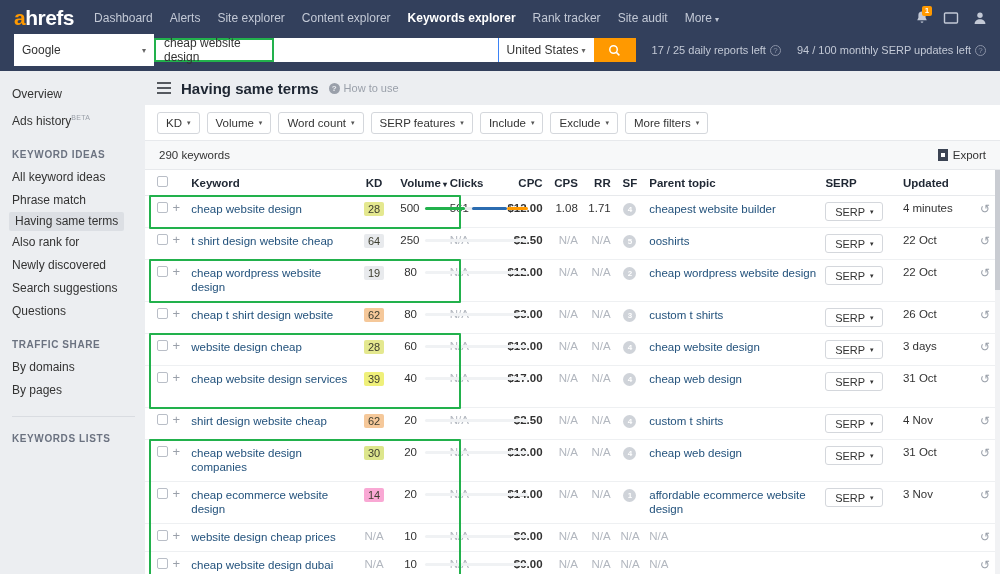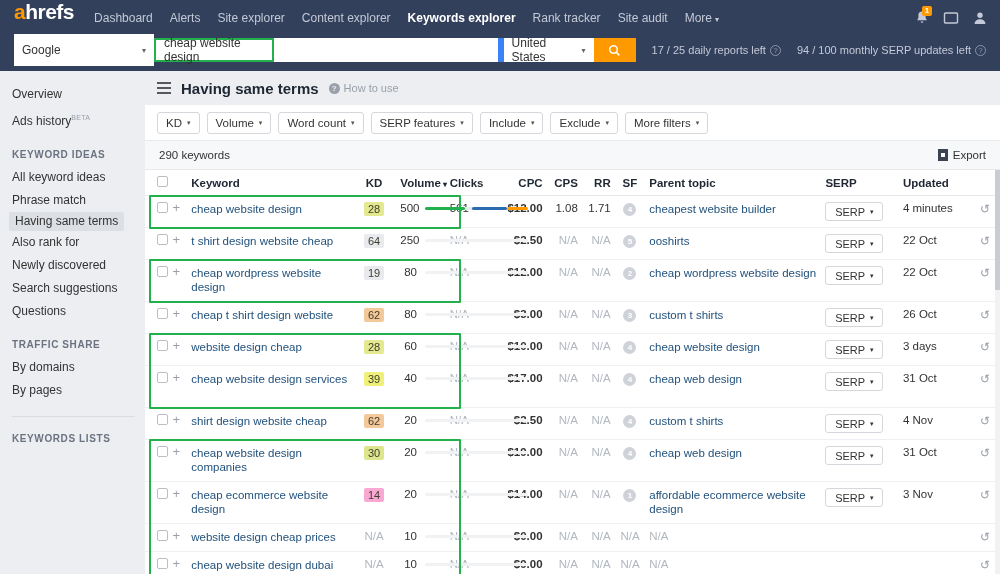--- a/index.html
+++ b/index.html
@@ -8,21 +8,21 @@
     font-family: "Liberation Sans", sans-serif;
     font-size: 12px;
     color: #333;
     background: #fff;
   }
 
   
   .topnav {
     height: 35px;
     background: #33405c;
-    display:flex; 
+    display:flex; align-items:center;
     padding: 0 14px;
     position:relative;
   }
   .logo {
     font-size: 21px; font-weight: bold; color:#fff;
     letter-spacing:-0.5px; margin-right: 20px;
     font-family:"Liberation Sans", sans-serif;
   }
   .logo .a { color:#f90; }
   .nav-items { display:flex; align-items:center; gap:17px; }
@@ -58,21 +58,21 @@
   .kw-input-wrap {
     flex:1; height:24px; background:#fff; display:flex; align-items:center;
     position:relative;
   }
   .kw-input {
     border:2px solid #22b14c; height:24px; padding:0 8px;
     font-size:12px; color:#333; width:120px; background:#fff;
     display:flex; align-items:center; font-family:"Liberation Sans",sans-serif;
   }
   .country-sel {
-    width:96px; height:24px; background:#fff; border-left:6px solid #3b82f6;
+    width:96px; height:24px; background:#fff; border-left:1px solid #3b82f6;
     display:flex; align-items:center; justify-content:space-between;
     padding:0 8px; font-size:12px; cursor:pointer;
   }
   .country-sel .caret { font-size:8px; color:#666; }
   .searchbtn {
     width:42px; height:24px; background:#f90; color:#fff;
     display:flex; align-items:center; justify-content:center; cursor:pointer;
   }
   .quota { display:flex; align-items:center; gap:16px; margin-left:16px; }
   .quota span { color:#c3c9d6; font-size:11px; display:flex; align-items:center; gap:4px;}

